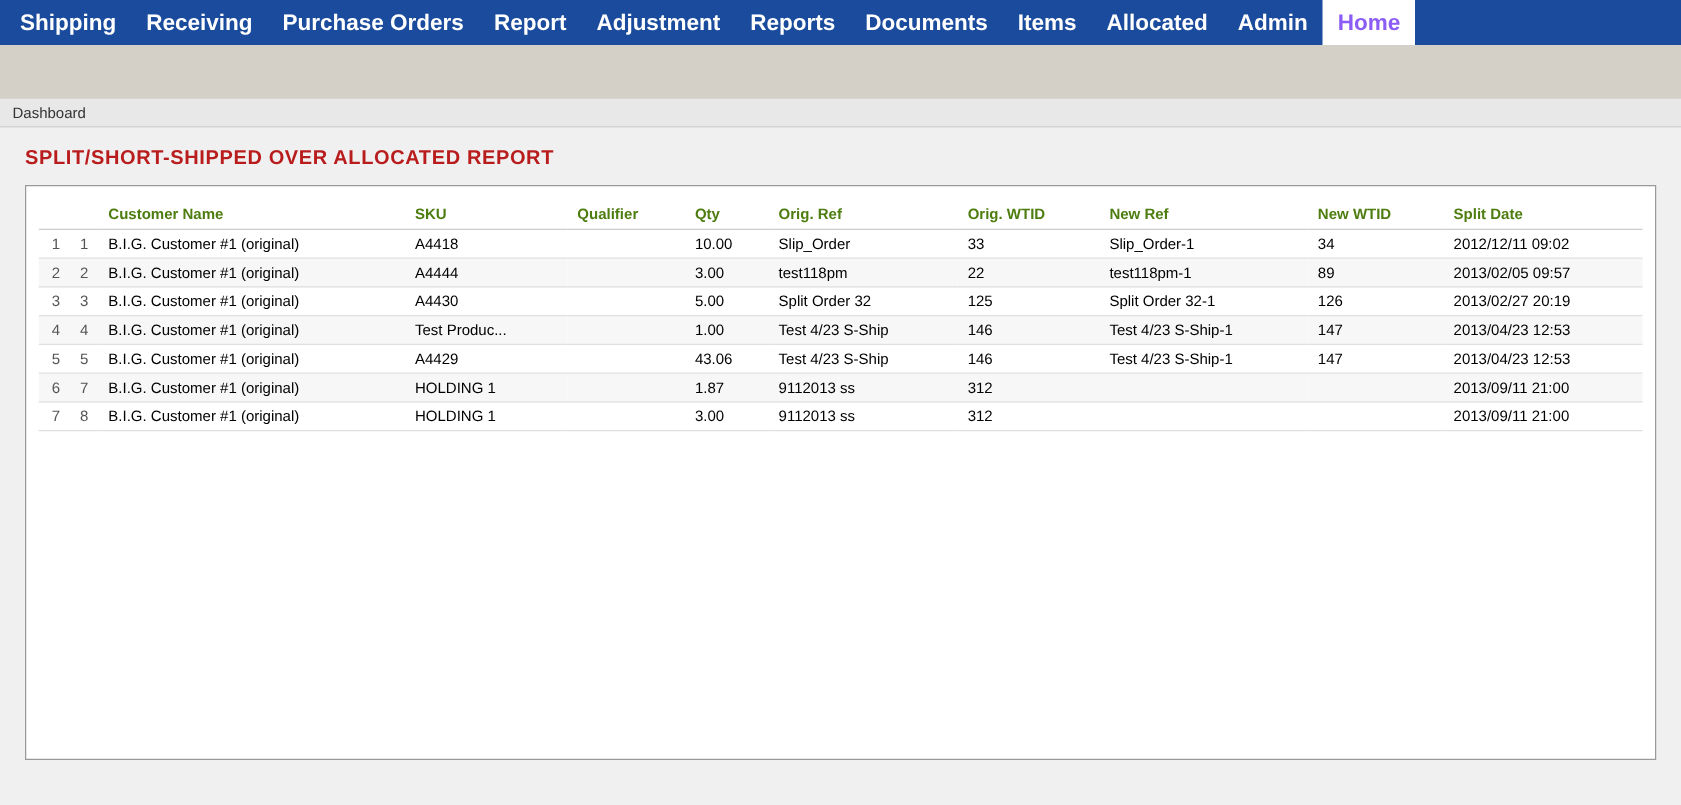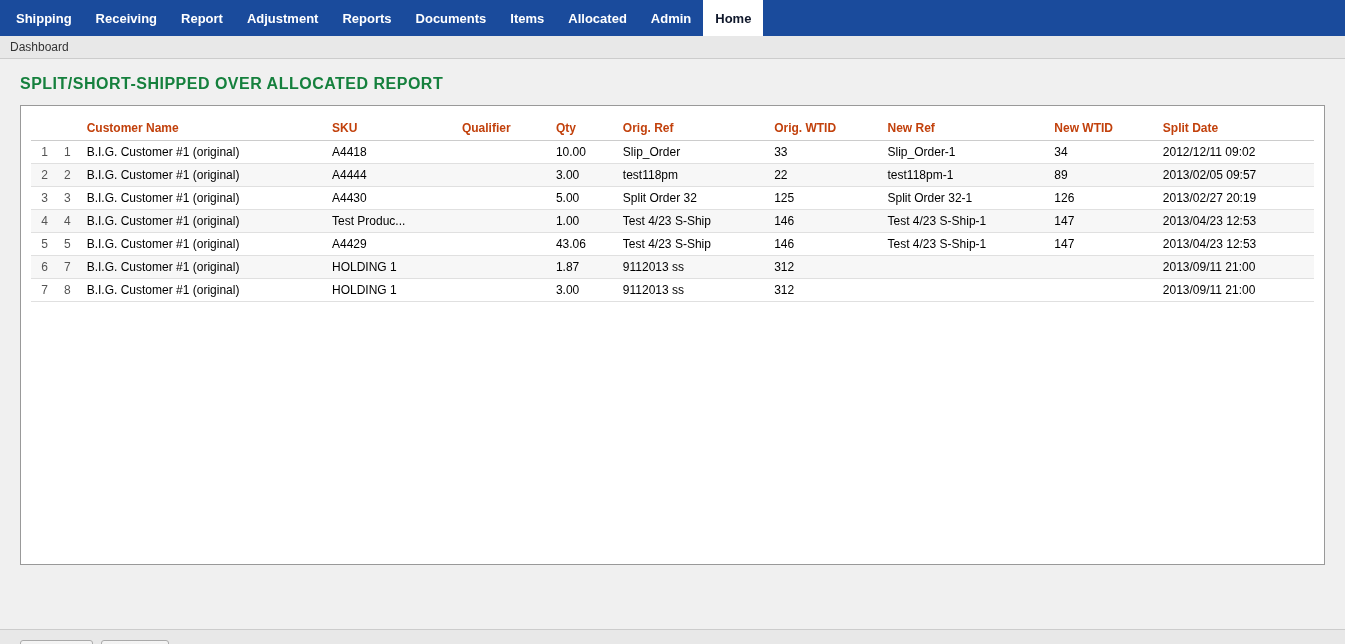--- a/index.html
+++ b/index.html
@@ -12,52 +12,53 @@
       align-items: stretch;
       height: 36px;
       padding: 0 4px;
     }
     .top-nav a {
       color: white;
       text-decoration: none;
       padding: 0 12px;
       display: flex;
       align-items: center;
-      font-size: 13px;
+      font-size: 18px;
       font-weight: bold;
       white-space: nowrap;
       cursor: pointer;
     }
     .top-nav a.active {
       background: white;
-      color: #0f172a;
+      color: #8b5cf6;
       padding-left: 12px;
     }
 
     
     .breadcrumb {
       background: #e8e8e8;
       padding: 4px 10px;
       font-size: 12px;
       color: #333;
       border-bottom: 1px solid #ccc;
+      margin-top: 43px;
     }
 
     
     .content {
       background: #f0f0f0;
       padding: 16px 20px;
       min-height: 570px;
     }
 
     
     .page-title {
       font-size: 16px;
       font-weight: bold;
-      color: #15803d;
+      color: #b91c1c;
       text-transform: uppercase;
       letter-spacing: 0.5px;
       margin-bottom: 12px;
       font-variant: small-caps;
     }
 
     
     .table-container {
       background: white;
       border: 1px solid #999;
@@ -65,21 +66,21 @@
       min-height: 460px;
     }
 
     table {
       width: 100%;
       border-collapse: collapse;
       font-size: 12px;
     }
 
     table thead tr th {
-      color: #c2410c;
+      color: #4d7c0f;
       font-weight: bold;
       text-align: left;
       padding: 5px 8px;
       border-bottom: 1px solid #ccc;
       white-space: nowrap;
     }
 
     table tbody tr td {
       padding: 4px 8px;
       border-bottom: 1px solid #e0e0e0;
@@ -109,20 +110,21 @@
       cursor: pointer;
       color: #333;
     }
   </style>
 </head>
 <body>
 
 <nav class="top-nav">
 <a>Shipping</a>
     <a>Receiving</a>
+    <a>Purchase Orders</a>
     <a>Report</a>
     <a>Adjustment</a>
     <a>Reports</a>
     <a>Documents</a>
     <a>Items</a>
     <a>Allocated</a>
     <a>Admin</a>
     <a class="active">Home</a>
   </nav>
 

